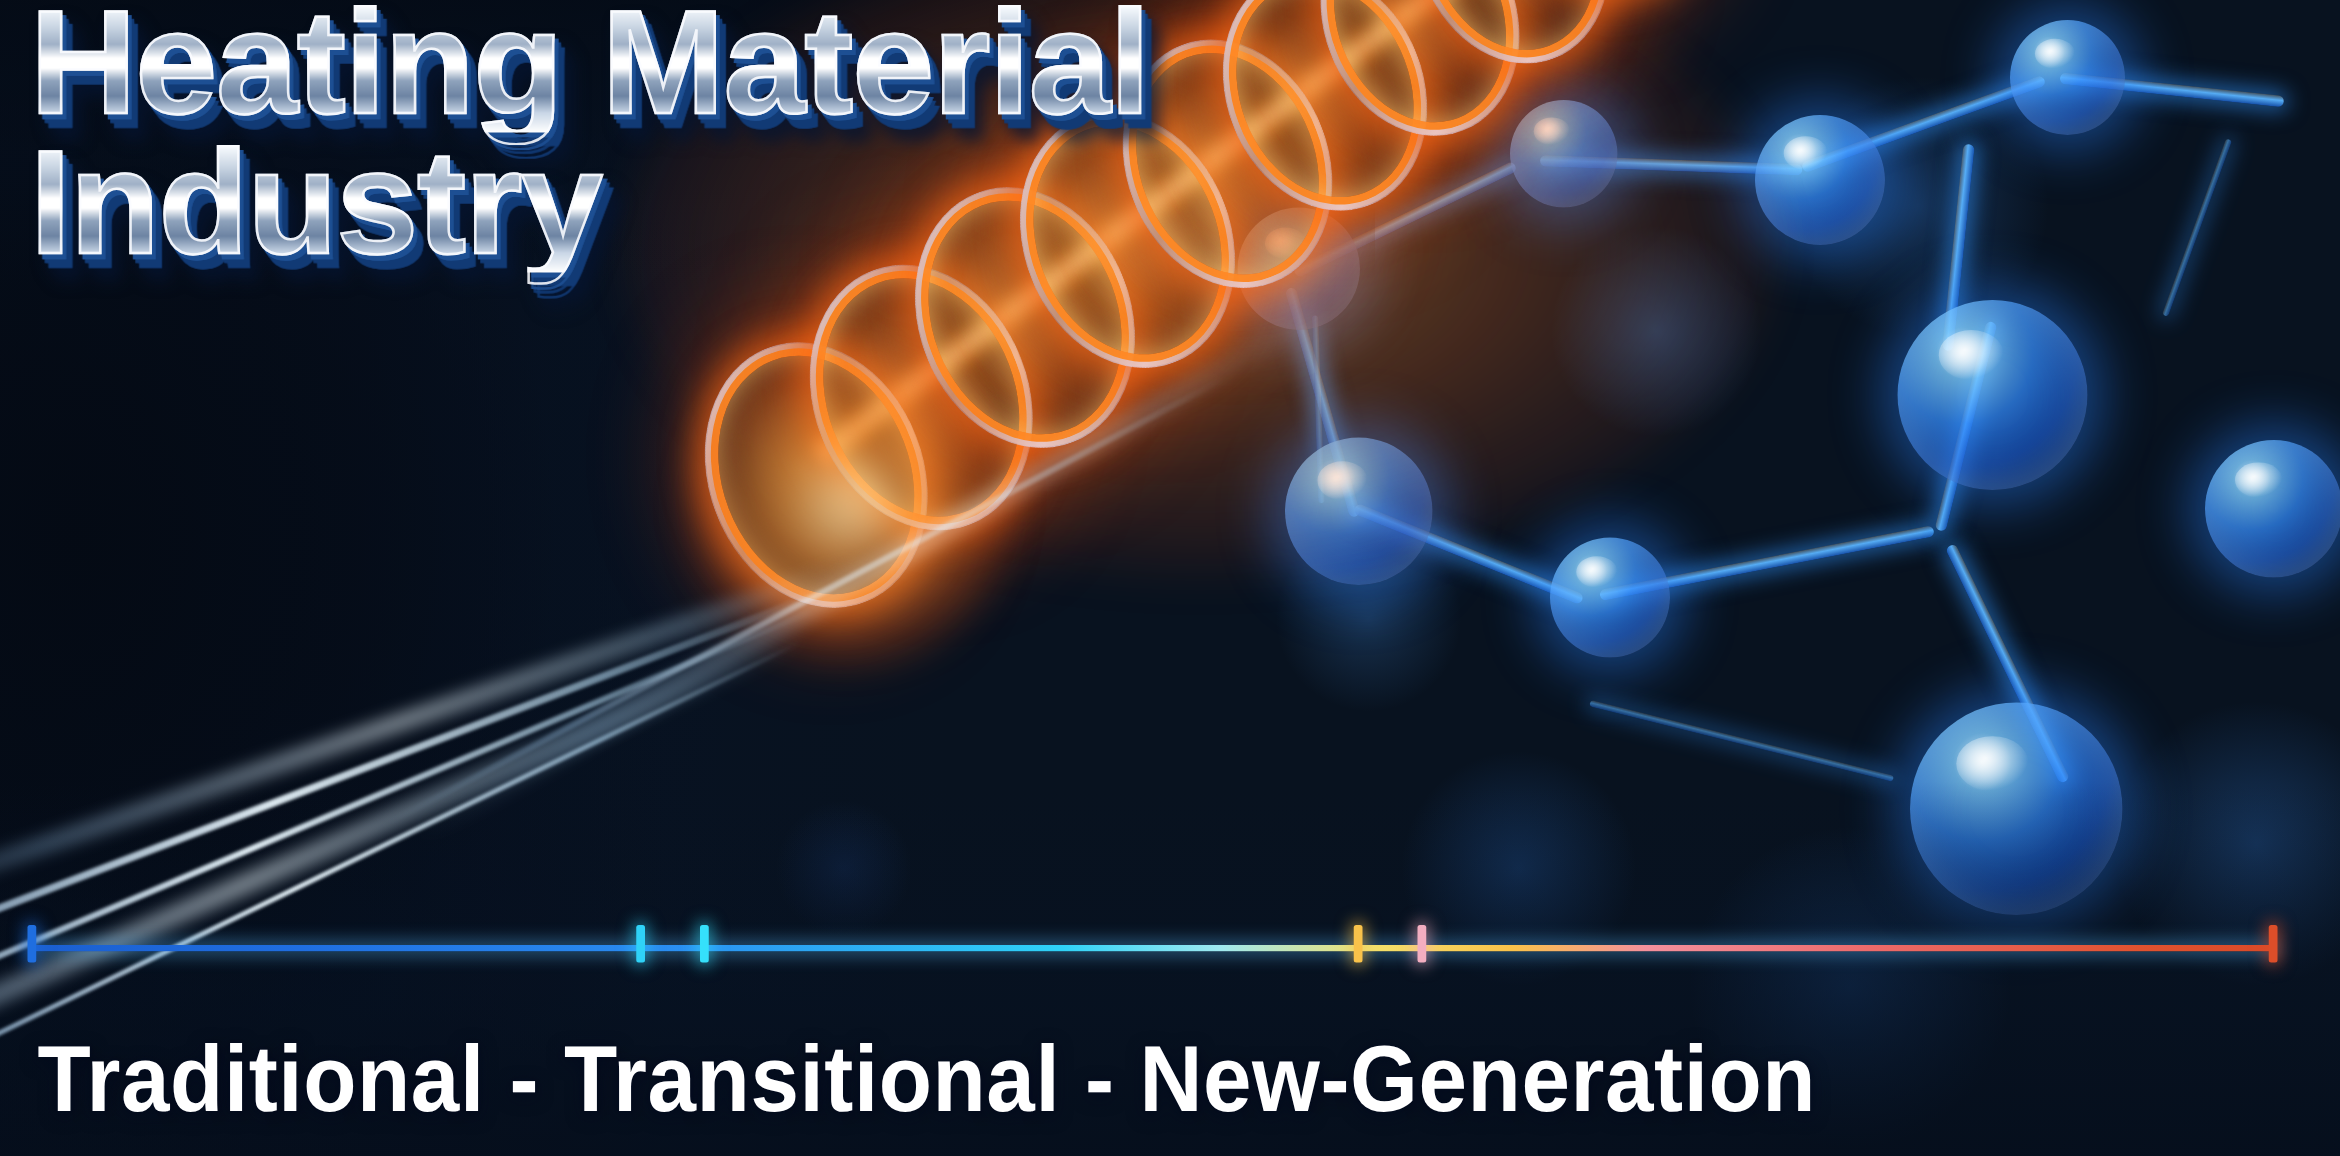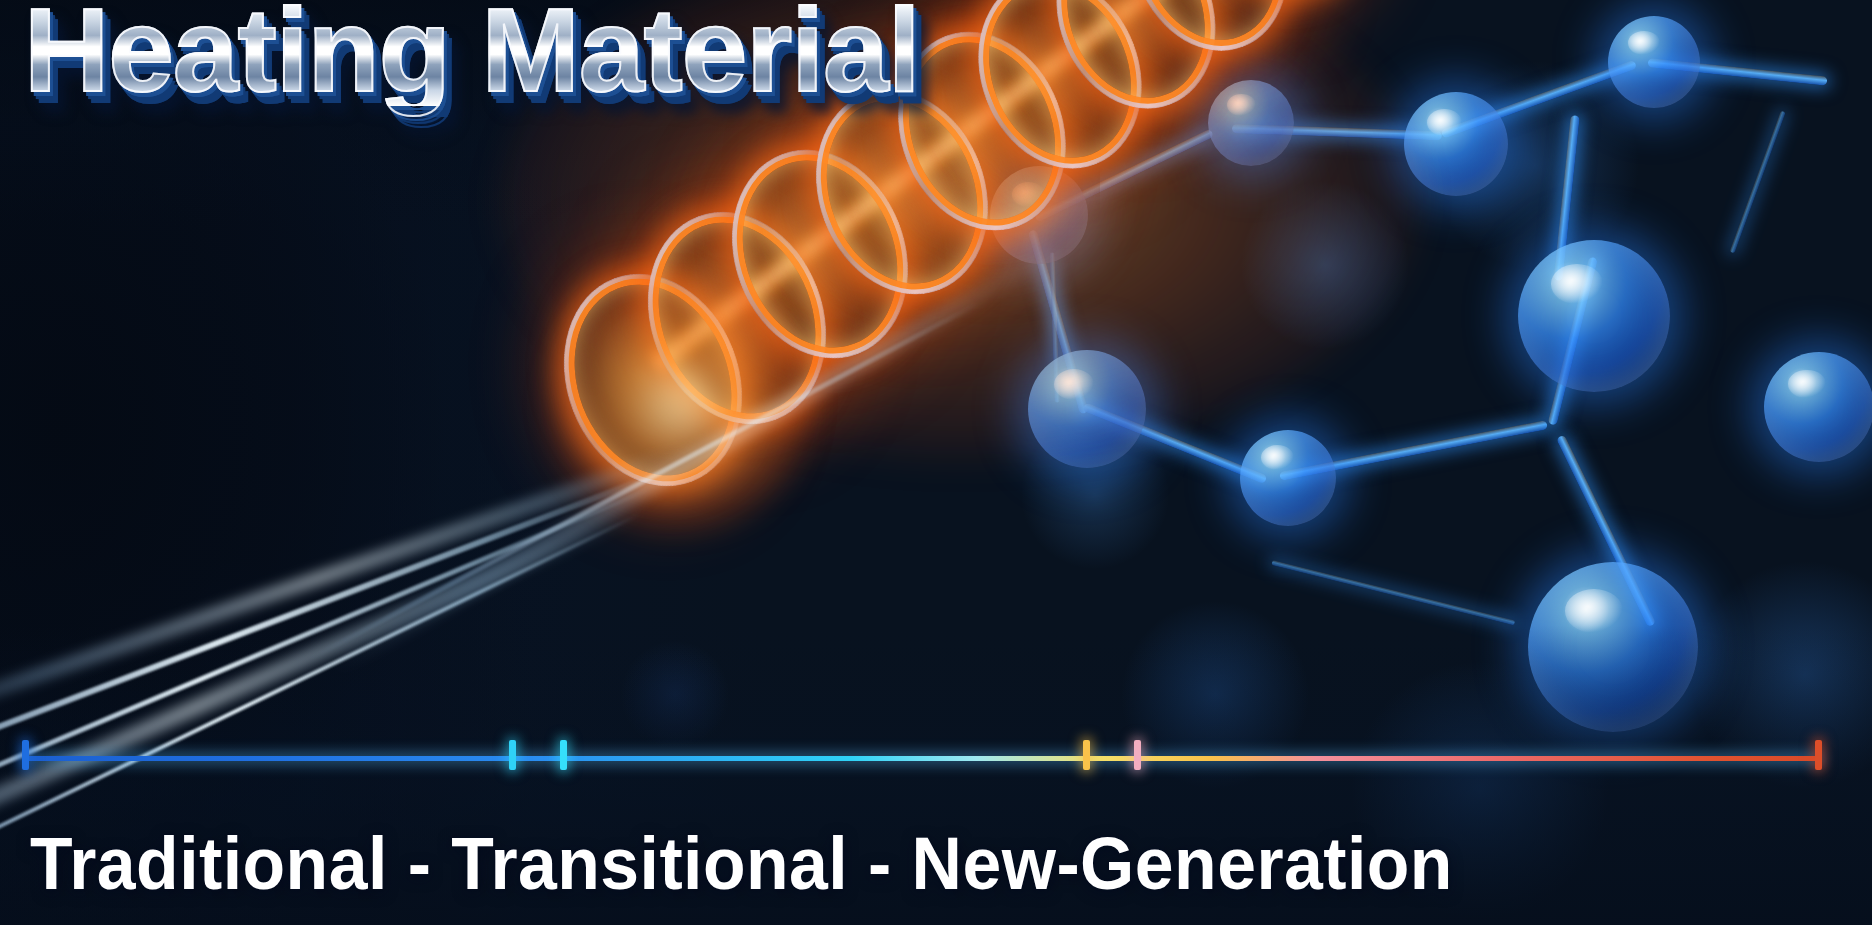--- a/index.html
+++ b/index.html
@@ -240,20 +240,24 @@
       </div>
 
     <div class="coil-glow" style="left:10px;top:400px;width:260px;height:250px;background:radial-gradient(ellipse at 50% 50%, rgba(255,230,170,.80) 0%, rgba(255,150,50,.52) 30%, rgba(255,90,15,.18) 62%, rgba(255,70,5,0) 100%);filter:blur(14px);"></div>
   </div>
 
   <div id="title">
     <div class="line">
       <span class="shadowlayer">Heating Material</span>
       <span>Heating Material</span>
     </div>
+    <div class="line">
+      <span class="shadowlayer">Industry</span>
+      <span>Industry</span>
+    </div>
   </div>
 
   <div id="timeline">
     <div class="track"></div>
     <div id="timeline-ticks">
         <div class="tick" style="left: 22px; background: rgb(31, 110, 224); box-shadow: rgba(31, 110, 224, 0.533) 0px 0px 12px 3px;"></div>
         <div class="tick" style="left: 509px; background: rgb(47, 210, 247); box-shadow: rgba(47, 210, 247, 0.533) 0px 0px 12px 3px;"></div>
         <div class="tick" style="left: 560px; background: rgb(53, 224, 251); box-shadow: rgba(53, 224, 251, 0.533) 0px 0px 12px 3px;"></div>
         <div class="tick" style="left: 1083px; background: rgb(249, 194, 74); box-shadow: rgba(249, 194, 74, 0.533) 0px 0px 12px 3px;"></div>
         <div class="tick" style="left: 1134px; background: rgb(243, 174, 192); box-shadow: rgba(243, 174, 192, 0.533) 0px 0px 12px 3px;"></div>

